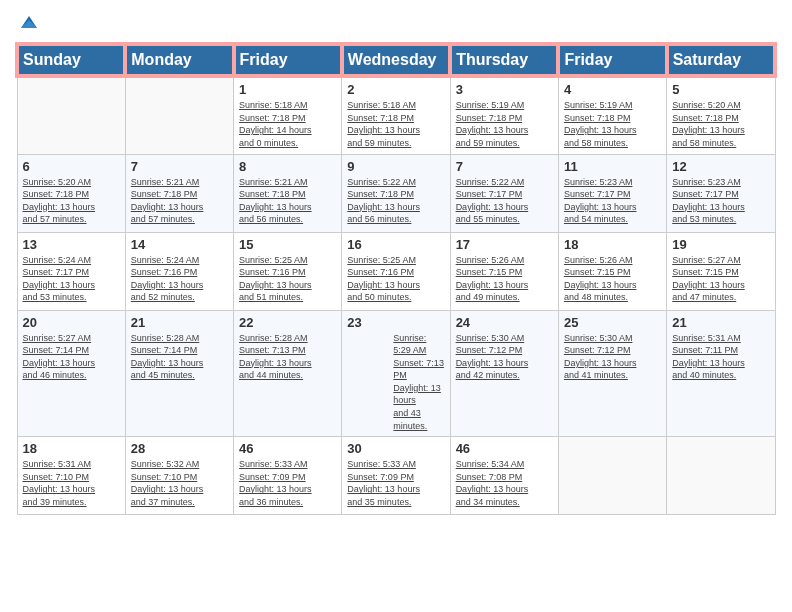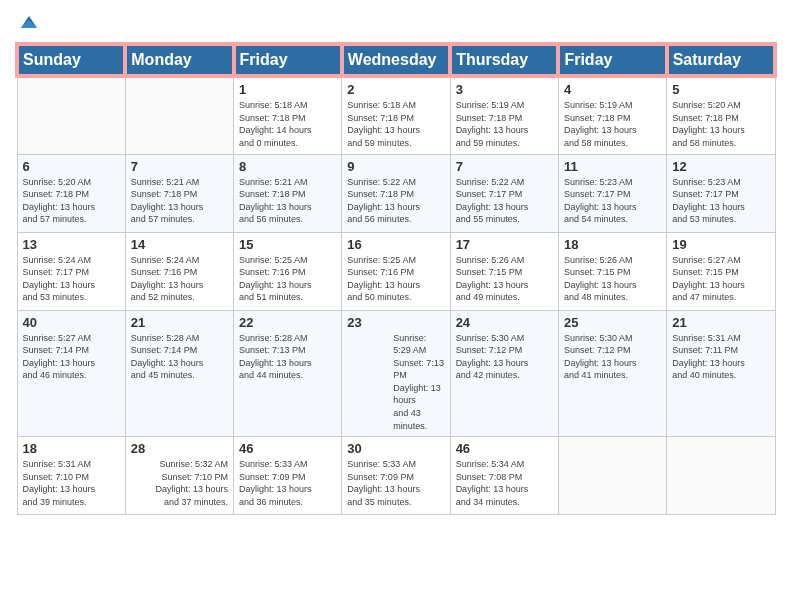--- a/index.html
+++ b/index.html
@@ -81,20 +81,21 @@
       font-size: 13px;
       font-weight: bold;
       color: #333;
       display: block;
       margin-bottom: 2px;
     }
     .day-info {
       font-size: 9px;
       color: #444;
       line-height: 1.4;
+      text-decoration: underline;
     }
     .empty-cell {
       background: #f9f9f9 !important;
     }
   </style>
 </head>
 <body>
 
 <div class="page">
   <div class="header">
@@ -266,21 +267,21 @@
           <td>
             <span class="day-number">19</span>
             <div class="day-info" style="white-space: pre-line;">Sunrise: 5:27 AM
 Sunset: 7:15 PM
 Daylight: 13 hours
 and 47 minutes.</div>
           </td>
         </tr>
         <tr>
           <td>
-            <span class="day-number">40</span>
+            <span class="day-number">20</span>
             <div class="day-info" style="white-space: pre-line;">Sunrise: 5:27 AM
 Sunset: 7:14 PM
 Daylight: 13 hours
 and 46 minutes.</div>
           </td>
           <td>
             <span class="day-number">21</span>
             <div class="day-info" style="white-space: pre-line;">Sunrise: 5:28 AM
 Sunset: 7:14 PM
 Daylight: 13 hours
@@ -325,21 +326,21 @@
         <tr>
           <td>
             <span class="day-number">18</span>
             <div class="day-info" style="white-space: pre-line;">Sunrise: 5:31 AM
 Sunset: 7:10 PM
 Daylight: 13 hours
 and 39 minutes.</div>
           </td>
           <td>
             <span class="day-number">28</span>
-            <div class="day-info" style="white-space: pre-line; text-align: right;">Sunrise: 5:32 AM
+            <div class="day-info" style="white-space: pre-line;">Sunrise: 5:32 AM
 Sunset: 7:10 PM
 Daylight: 13 hours
 and 37 minutes.</div>
           </td>
           <td>
             <span class="day-number">46</span>
             <div class="day-info" style="white-space: pre-line;">Sunrise: 5:33 AM
 Sunset: 7:09 PM
 Daylight: 13 hours
 and 36 minutes.</div>

